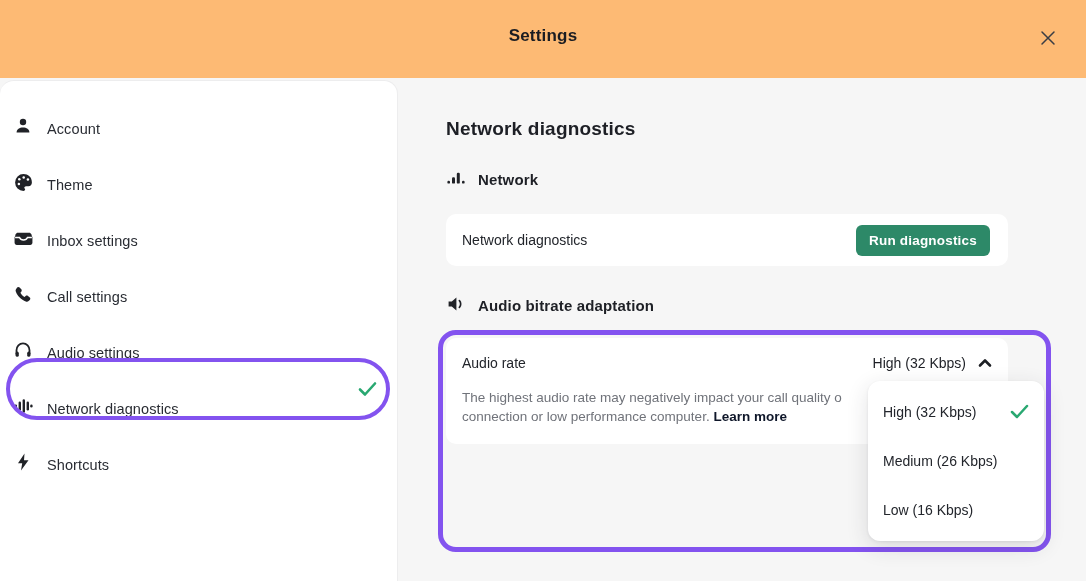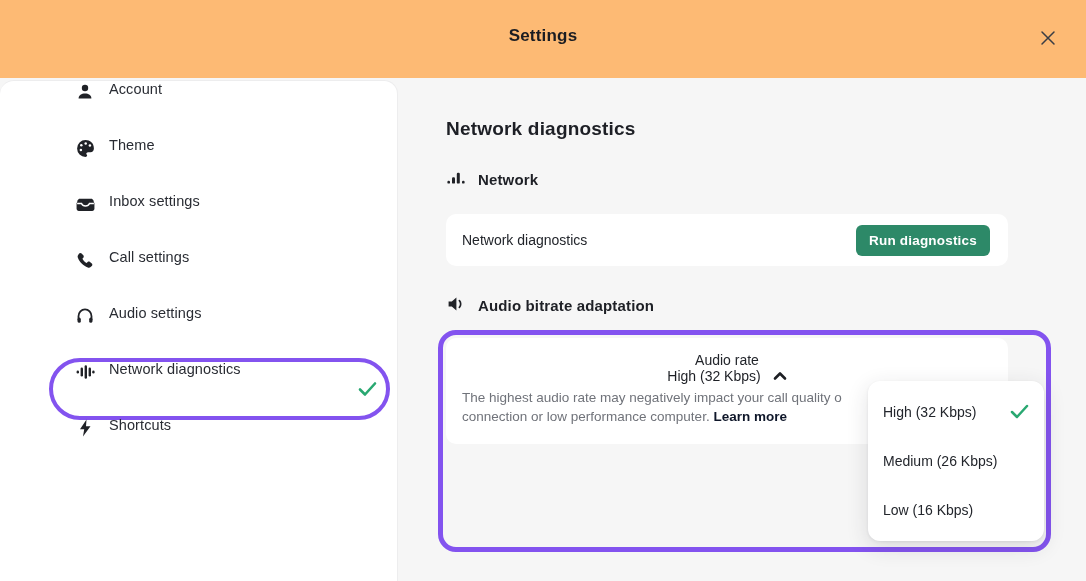--- a/index.html
+++ b/index.html
@@ -27,22 +27,22 @@
   }
   
   .sidebar {
     position:absolute; top:80px; left:0; width:398px; height:501px;
     background:#ffffff;
     border-top-right-radius:14px; border-top-left-radius:14px;
     border-top:1px solid #ededee; border-right:1px solid #ededee;
   }
   .nav { padding-top:0; }
   .nav-item {
-    position:relative; height:56px; display:flex; align-items:flex-start;
-    padding-left:31px; cursor:pointer;margin-left:43px;
+    position:relative; height:56px; display:flex; align-items:flex-end;
+    padding-left:12px; cursor:pointer;
   }
   .nav-item .icn { width:22px; height:22px; flex:0 0 22px; display:flex; align-items:center; justify-content:center; }
   .nav-item .lbl { margin-left:13px; font-size:14.5px; color:#292c33; font-weight:500; letter-spacing:.1px; }
   .nav-item.active .outline {
     position:absolute; top:-3px; bottom:-3px; left:6px; right:7px;
     border:4px solid #8353ef; border-radius:31px; pointer-events:none;
   }
   .nav-item .check { position:absolute; right:20px; top:50%; transform:translateY(-50%); }
   
   .main {
@@ -68,21 +68,21 @@
     font-family:"Liberation Sans", sans-serif; letter-spacing:.2px;
   }
   .spotlight {
     position:relative; margin-top:16px; margin-left:-8px; margin-right:-43px;
     height:222px; border:5px solid #8353ef; border-radius:18px;
   }
   .audio-card {
     position:absolute; top:3px; left:3px; width:562px; height:106px;
     padding:14px 16px 0 16px;
   }
-  .audio-row { display:flex; align-items:center; justify-content:space-between; height:22px;flex-direction:column; }
+  .audio-row { display:flex; align-items:center; justify-content:space-between; height:22px; }
   .audio-row .lbl { font-size:14px; color:#22252b; }
   .audio-value { display:flex; align-items:center; cursor:pointer; }
   .audio-value .val { font-size:14px; font-weight:500; color:#1d1f25; }
   .audio-value .caret { margin-left:12px; display:flex; }
   .desc { margin-top:14px; font-size:13.5px; line-height:19px; color:#70737a; white-space:nowrap; overflow:hidden; }
   .desc .learn { font-weight:700; color:#0f172a; cursor:pointer;margin-top:40px; }
   .dropdown {
     position:absolute; top:46px; right:2px; width:176px; height:160px; z-index:5;
     background:#ffffff; border-radius:12px;
     box-shadow:0 6px 22px rgba(40,42,50,.14), 0 1px 3px rgba(40,42,50,.08);

